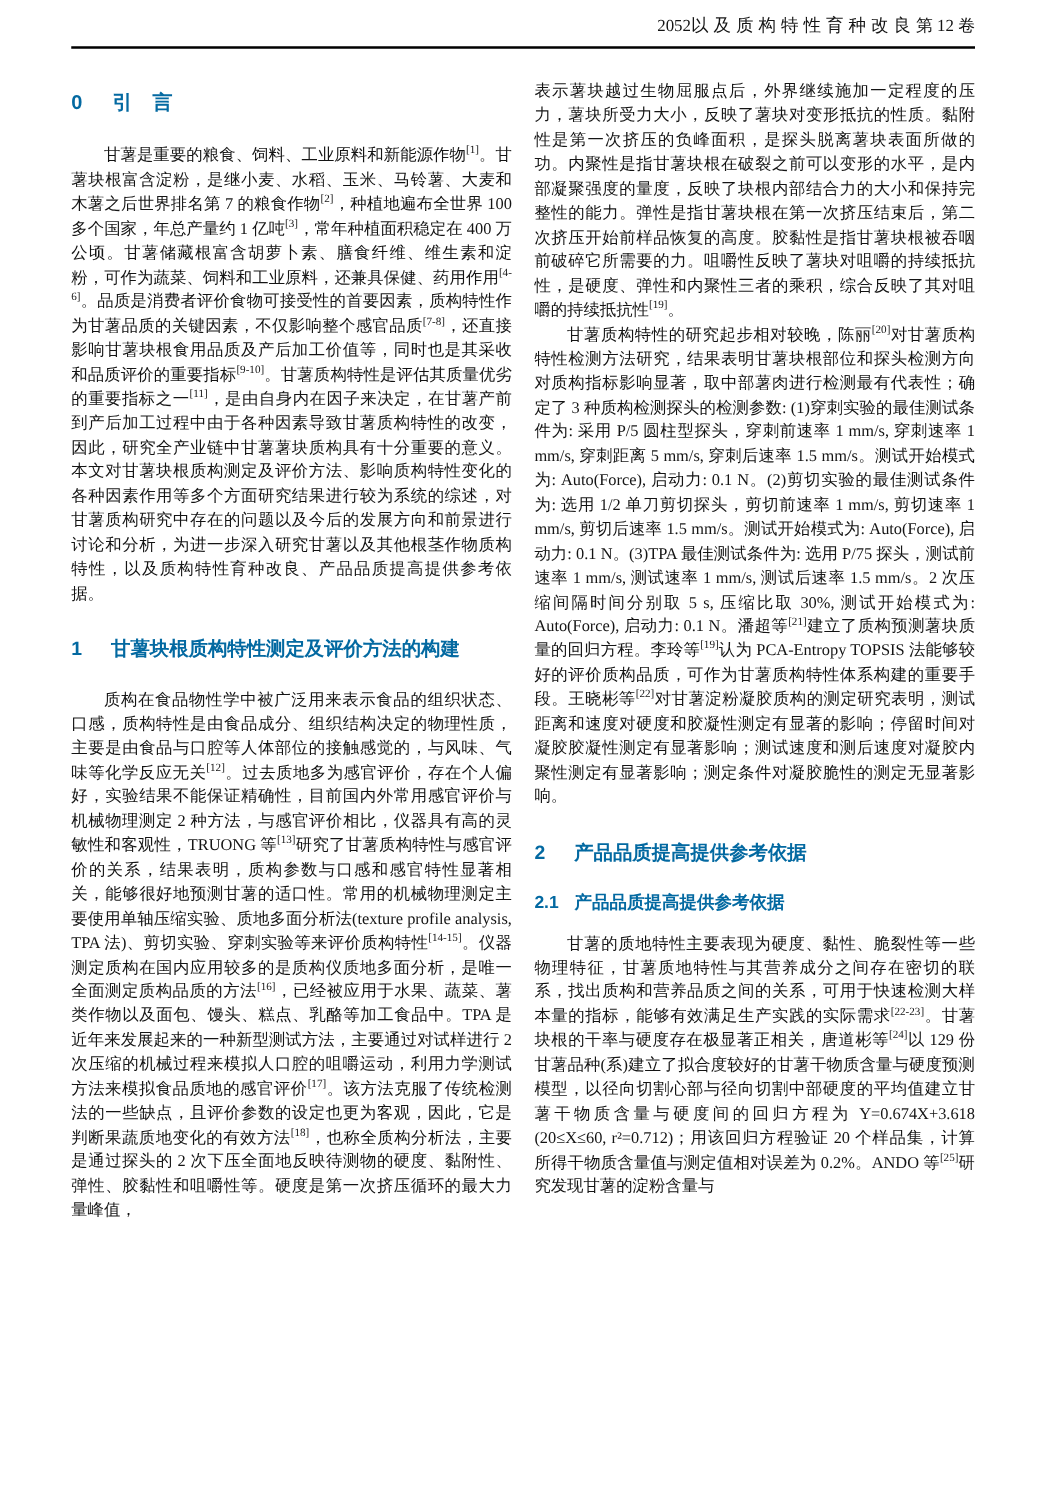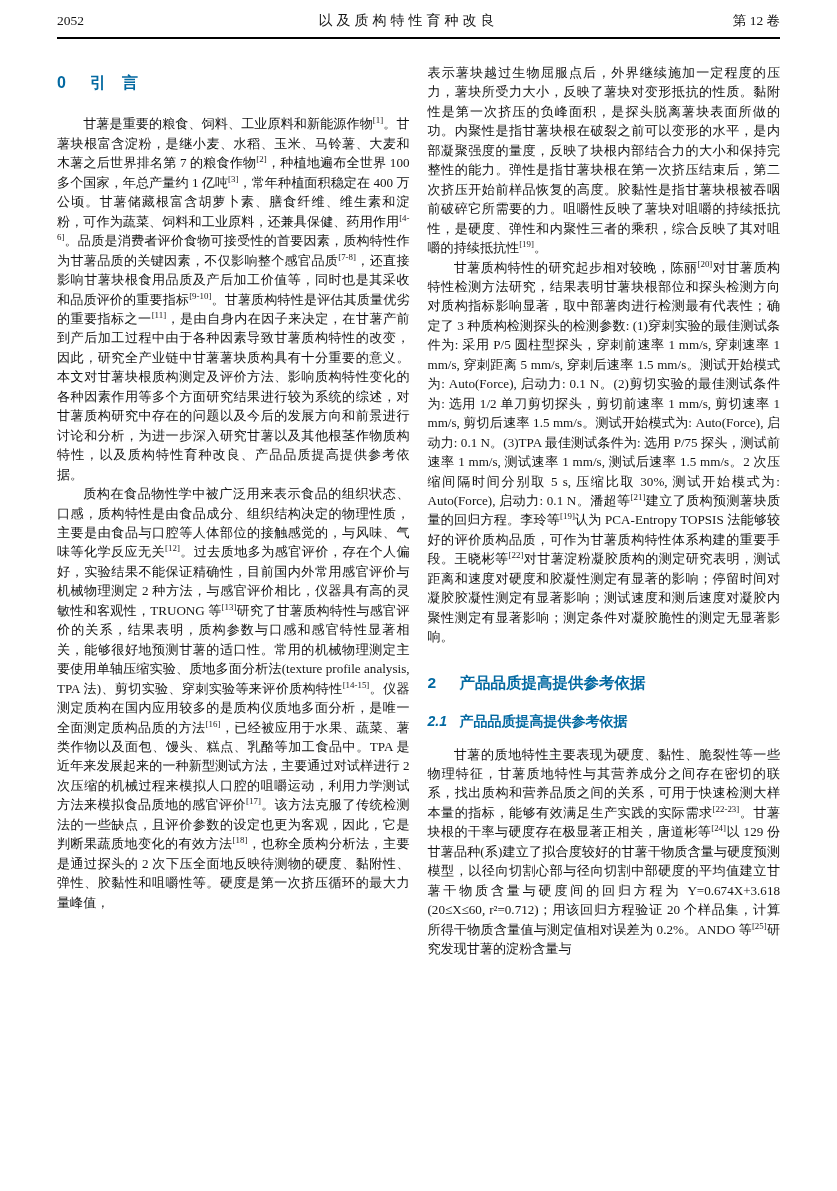--- a/index.html
+++ b/index.html
@@ -16,21 +16,21 @@
   }
   .page {
     box-sizing: border-box;
     width: 837px;
     height: 1191px;
     padding: 12px 57px 0 57px;
   }
   
   .running-head {
     display: flex;
-    justify-content: space-between;
+    justify-content: flex-end;
     align-items: baseline;
     font-size: 13.5px;
     padding-bottom: 7px;
     border-bottom: 2.5px solid #000;
   }
   .running-head .journal {
     letter-spacing: 4px;
     font-size: 14px;
   }
   
@@ -77,41 +77,44 @@
     font-size: 16px;
   }
   h1.level1.later {
     margin-top: 26px;
     margin-bottom: 20px;
   }
   h2.level2 {
     font-size: 14px;
     margin: 0 0 13px 0;
   }
-  h2.level2 .sec-num { margin-right: 0.9em; font-style: italic; }
+  h2.level2 .sec-num { margin-right: 0.9em; }
 </style>
 </head>
 <body>
 
 <div class="page">
 
   <div class="running-head">
     <span>2052</span>
     <span class="journal">以及质构特性育种改良</span>
     <span>第 12 卷</span>
   </div>
 
   <div class="columns">
 
     <div class="col">
       <h1 class="sec-h level1 first">
         <span class="sec-num">0</span><span>引　言</span>
       </h1>
       <p class="body">甘薯是重要的粮食、饲料、工业原料和新能源作物<sup class="ref">[1]</sup>。甘薯块根富含淀粉，是继小麦、水稻、玉米、马铃薯、大麦和木薯之后世界排名第 7 的粮食作物<sup class="ref">[2]</sup>，种植地遍布全世界 100 多个国家，年总产量约 1 亿吨<sup class="ref">[3]</sup>，常年种植面积稳定在 400 万公顷。甘薯储藏根富含胡萝卜素、膳食纤维、维生素和淀粉，可作为蔬菜、饲料和工业原料，还兼具保健、药用作用<sup class="ref">[4-6]</sup>。品质是消费者评价食物可接受性的首要因素，质构特性作为甘薯品质的关键因素，不仅影响整个感官品质<sup class="ref">[7-8]</sup>，还直接影响甘薯块根食用品质及产后加工价值等，同时也是其采收和品质评价的重要指标<sup class="ref">[9-10]</sup>。甘薯质构特性是评估其质量优劣的重要指标之一<sup class="ref">[11]</sup>，是由自身内在因子来决定，在甘薯产前到产后加工过程中由于各种因素导致甘薯质构特性的改变，因此，研究全产业链中甘薯薯块质构具有十分重要的意义。本文对甘薯块根质构测定及评价方法、影响质构特性变化的各种因素作用等多个方面研究结果进行较为系统的综述，对甘薯质构研究中存在的问题以及今后的发展方向和前景进行讨论和分析，为进一步深入研究甘薯以及其他根茎作物质构特性，以及质构特性育种改良、产品品质提高提供参考依据。</p>
 
+      <h1 class="sec-h level1 later">
+        <span class="sec-num">1</span><span>甘薯块根质构特性测定及评价方法的构建</span>
+      </h1>
       <p class="body">质构在食品物性学中被广泛用来表示食品的组织状态、口感，质构特性是由食品成分、组织结构决定的物理性质，主要是由食品与口腔等人体部位的接触感觉的，与风味、气味等化学反应无关<sup class="ref">[12]</sup>。过去质地多为感官评价，存在个人偏好，实验结果不能保证精确性，目前国内外常用感官评价与机械物理测定 2 种方法，与感官评价相比，仪器具有高的灵敏性和客观性，TRUONG 等<sup class="ref">[13]</sup>研究了甘薯质构特性与感官评价的关系，结果表明，质构参数与口感和感官特性显著相关，能够很好地预测甘薯的适口性。常用的机械物理测定主要使用单轴压缩实验、质地多面分析法(texture profile analysis, TPA 法)、剪切实验、穿刺实验等来评价质构特性<sup class="ref">[14-15]</sup>。仪器测定质构在国内应用较多的是质构仪质地多面分析，是唯一全面测定质构品质的方法<sup class="ref">[16]</sup>，已经被应用于水果、蔬菜、薯类作物以及面包、馒头、糕点、乳酪等加工食品中。TPA 是近年来发展起来的一种新型测试方法，主要通过对试样进行 2 次压缩的机械过程来模拟人口腔的咀嚼运动，利用力学测试方法来模拟食品质地的感官评价<sup class="ref">[17]</sup>。该方法克服了传统检测法的一些缺点，且评价参数的设定也更为客观，因此，它是判断果蔬质地变化的有效方法<sup class="ref">[18]</sup>，也称全质构分析法，主要是通过探头的 2 次下压全面地反映待测物的硬度、黏附性、弹性、胶黏性和咀嚼性等。硬度是第一次挤压循环的最大力量峰值，</p>
     </div>
 
     <div class="col">
       <p class="body cont">表示薯块越过生物屈服点后，外界继续施加一定程度的压力，薯块所受力大小，反映了薯块对变形抵抗的性质。黏附性是第一次挤压的负峰面积，是探头脱离薯块表面所做的功。内聚性是指甘薯块根在破裂之前可以变形的水平，是内部凝聚强度的量度，反映了块根内部结合力的大小和保持完整性的能力。弹性是指甘薯块根在第一次挤压结束后，第二次挤压开始前样品恢复的高度。胶黏性是指甘薯块根被吞咽前破碎它所需要的力。咀嚼性反映了薯块对咀嚼的持续抵抗性，是硬度、弹性和内聚性三者的乘积，综合反映了其对咀嚼的持续抵抗性<sup class="ref">[19]</sup>。</p>
       <p class="body">甘薯质构特性的研究起步相对较晚，陈丽<sup class="ref">[20]</sup>对甘薯质构特性检测方法研究，结果表明甘薯块根部位和探头检测方向对质构指标影响显著，取中部薯肉进行检测最有代表性；确定了 3 种质构检测探头的检测参数: (1)穿刺实验的最佳测试条件为: 采用 P/5 圆柱型探头，穿刺前速率 1 mm/s, 穿刺速率 1 mm/s, 穿刺距离 5 mm/s, 穿刺后速率 1.5 mm/s。测试开始模式为: Auto(Force), 启动力: 0.1 N。(2)剪切实验的最佳测试条件为: 选用 1/2 单刀剪切探头，剪切前速率 1 mm/s, 剪切速率 1 mm/s, 剪切后速率 1.5 mm/s。测试开始模式为: Auto(Force), 启动力: 0.1 N。(3)TPA 最佳测试条件为: 选用 P/75 探头，测试前速率 1 mm/s, 测试速率 1 mm/s, 测试后速率 1.5 mm/s。2 次压缩间隔时间分别取 5 s, 压缩比取 30%, 测试开始模式为: Auto(Force), 启动力: 0.1 N。潘超等<sup class="ref">[21]</sup>建立了质构预测薯块质量的回归方程。李玲等<sup class="ref">[19]</sup>认为 PCA-Entropy TOPSIS 法能够较好的评价质构品质，可作为甘薯质构特性体系构建的重要手段。王晓彬等<sup class="ref">[22]</sup>对甘薯淀粉凝胶质构的测定研究表明，测试距离和速度对硬度和胶凝性测定有显著的影响；停留时间对凝胶胶凝性测定有显著影响；测试速度和测后速度对凝胶内聚性测定有显著影响；测定条件对凝胶脆性的测定无显著影响。</p>
 
       <h1 class="sec-h level1 later">
         <span class="sec-num">2</span><span>产品品质提高提供参考依据</span>
       </h1>

